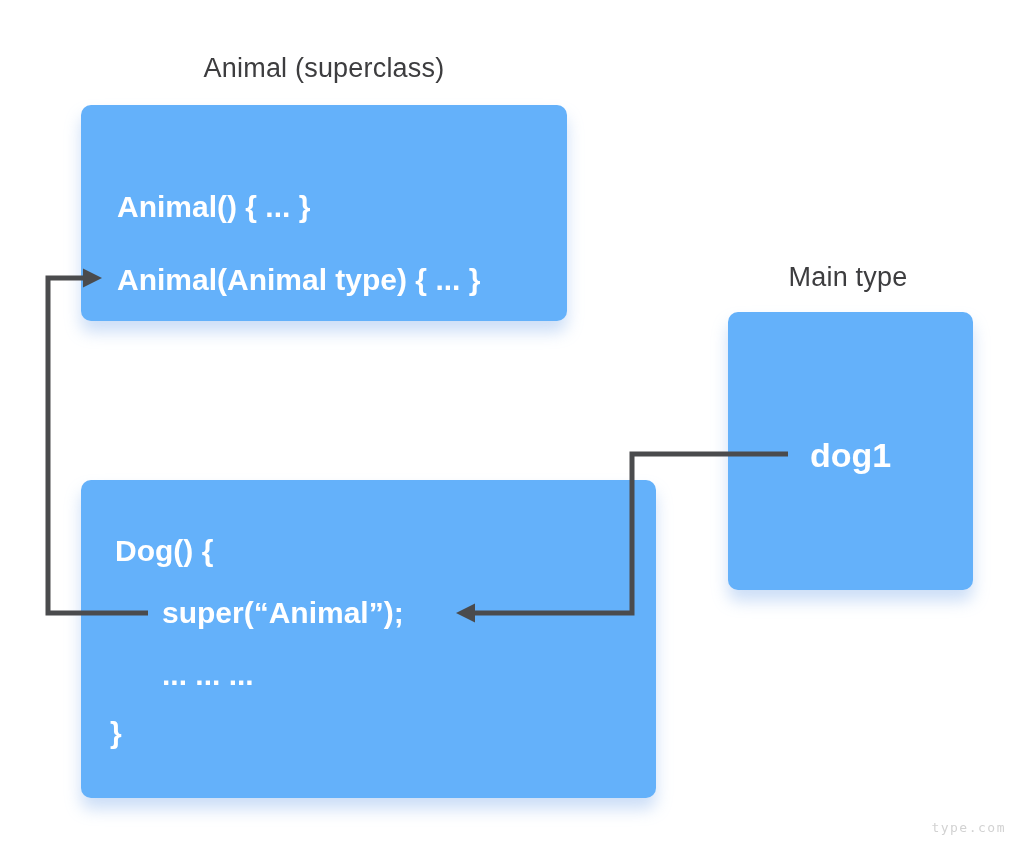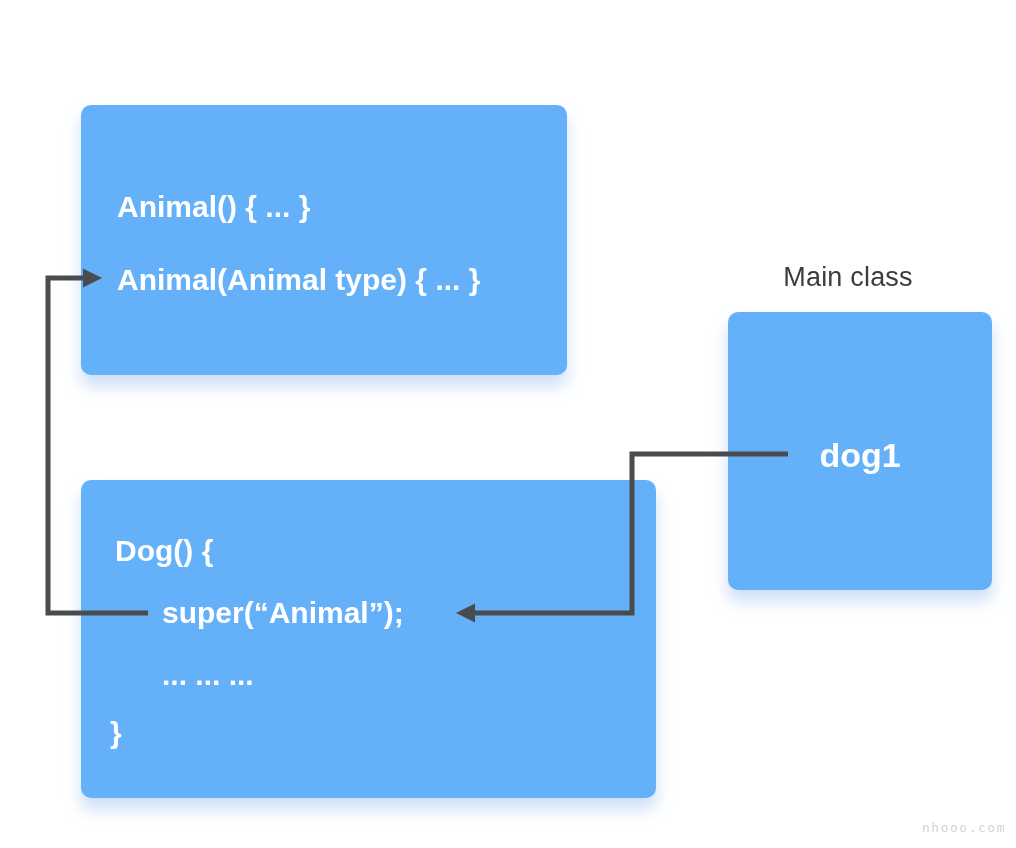--- a/index.html
+++ b/index.html
@@ -71,44 +71,45 @@
     font-family:"DejaVu Sans Mono","Liberation Mono",monospace;
     font-size:13px;
     letter-spacing:1.5px;
   }
 </style>
 </head>
 <body>
 
 <div class="canvas">
 
-  <div class="box" style="left:81px;top:105px;width:486px;height:270px;">
+  <div class="box-label" style="left:81px;top:51px;width:486px;">Animal (superclass)</div>
+  <div class="box" style="left:81px;top:105px;width:486px;height:216px;">
     <div class="code-line" style="left:36px;top:82px;">Animal() { ... }</div>
     <div class="code-line" style="left:36px;top:155px;">Animal(Animal type) { ... }</div>
   </div>
 
   <div class="box" style="left:81px;top:480px;width:575px;height:318px;">
     <div class="code-line" style="left:34px;top:51px;">Dog() {</div>
     <div class="code-line" style="left:81px;top:113px;text-align:center;">super(“Animal”);</div>
     <div class="code-line" style="left:81px;top:175px;">... ... ...</div>
     <div class="code-line" style="left:29px;top:233px;">}</div>
   </div>
 
-  <div class="box-label" style="left:728px;top:260px;width:240px;">Main class</div>
-  <div class="box" style="left:728px;top:312px;width:264px;height:278px;">
+  <div class="box-label" style="left:728px;top:260px;width:240px;">Main type</div>
+  <div class="box" style="left:728px;top:312px;width:245px;height:278px;">
     <div class="main-value" style="top:122px;">dog1</div>
   </div>
 
   <svg class="arrows" width="1016" height="848" viewBox="0 0 1016 848">
 
     <g>
       <polyline points="148,613 48,613 48,278 86,278"></polyline>
       <polygon points="102,278 83,268.5 83,287.5"></polygon>
     </g>
 
     <g>
       <polyline points="788,454 632,454 632,613 474,613"></polyline>
       <polygon points="456,613 475,603.5 475,622.5"></polygon>
     </g>
   </svg>
 
-  <div class="watermark">nhooo.com</div>
+  <div class="watermark">type.com</div>
 </div>
 
 </body></html>

